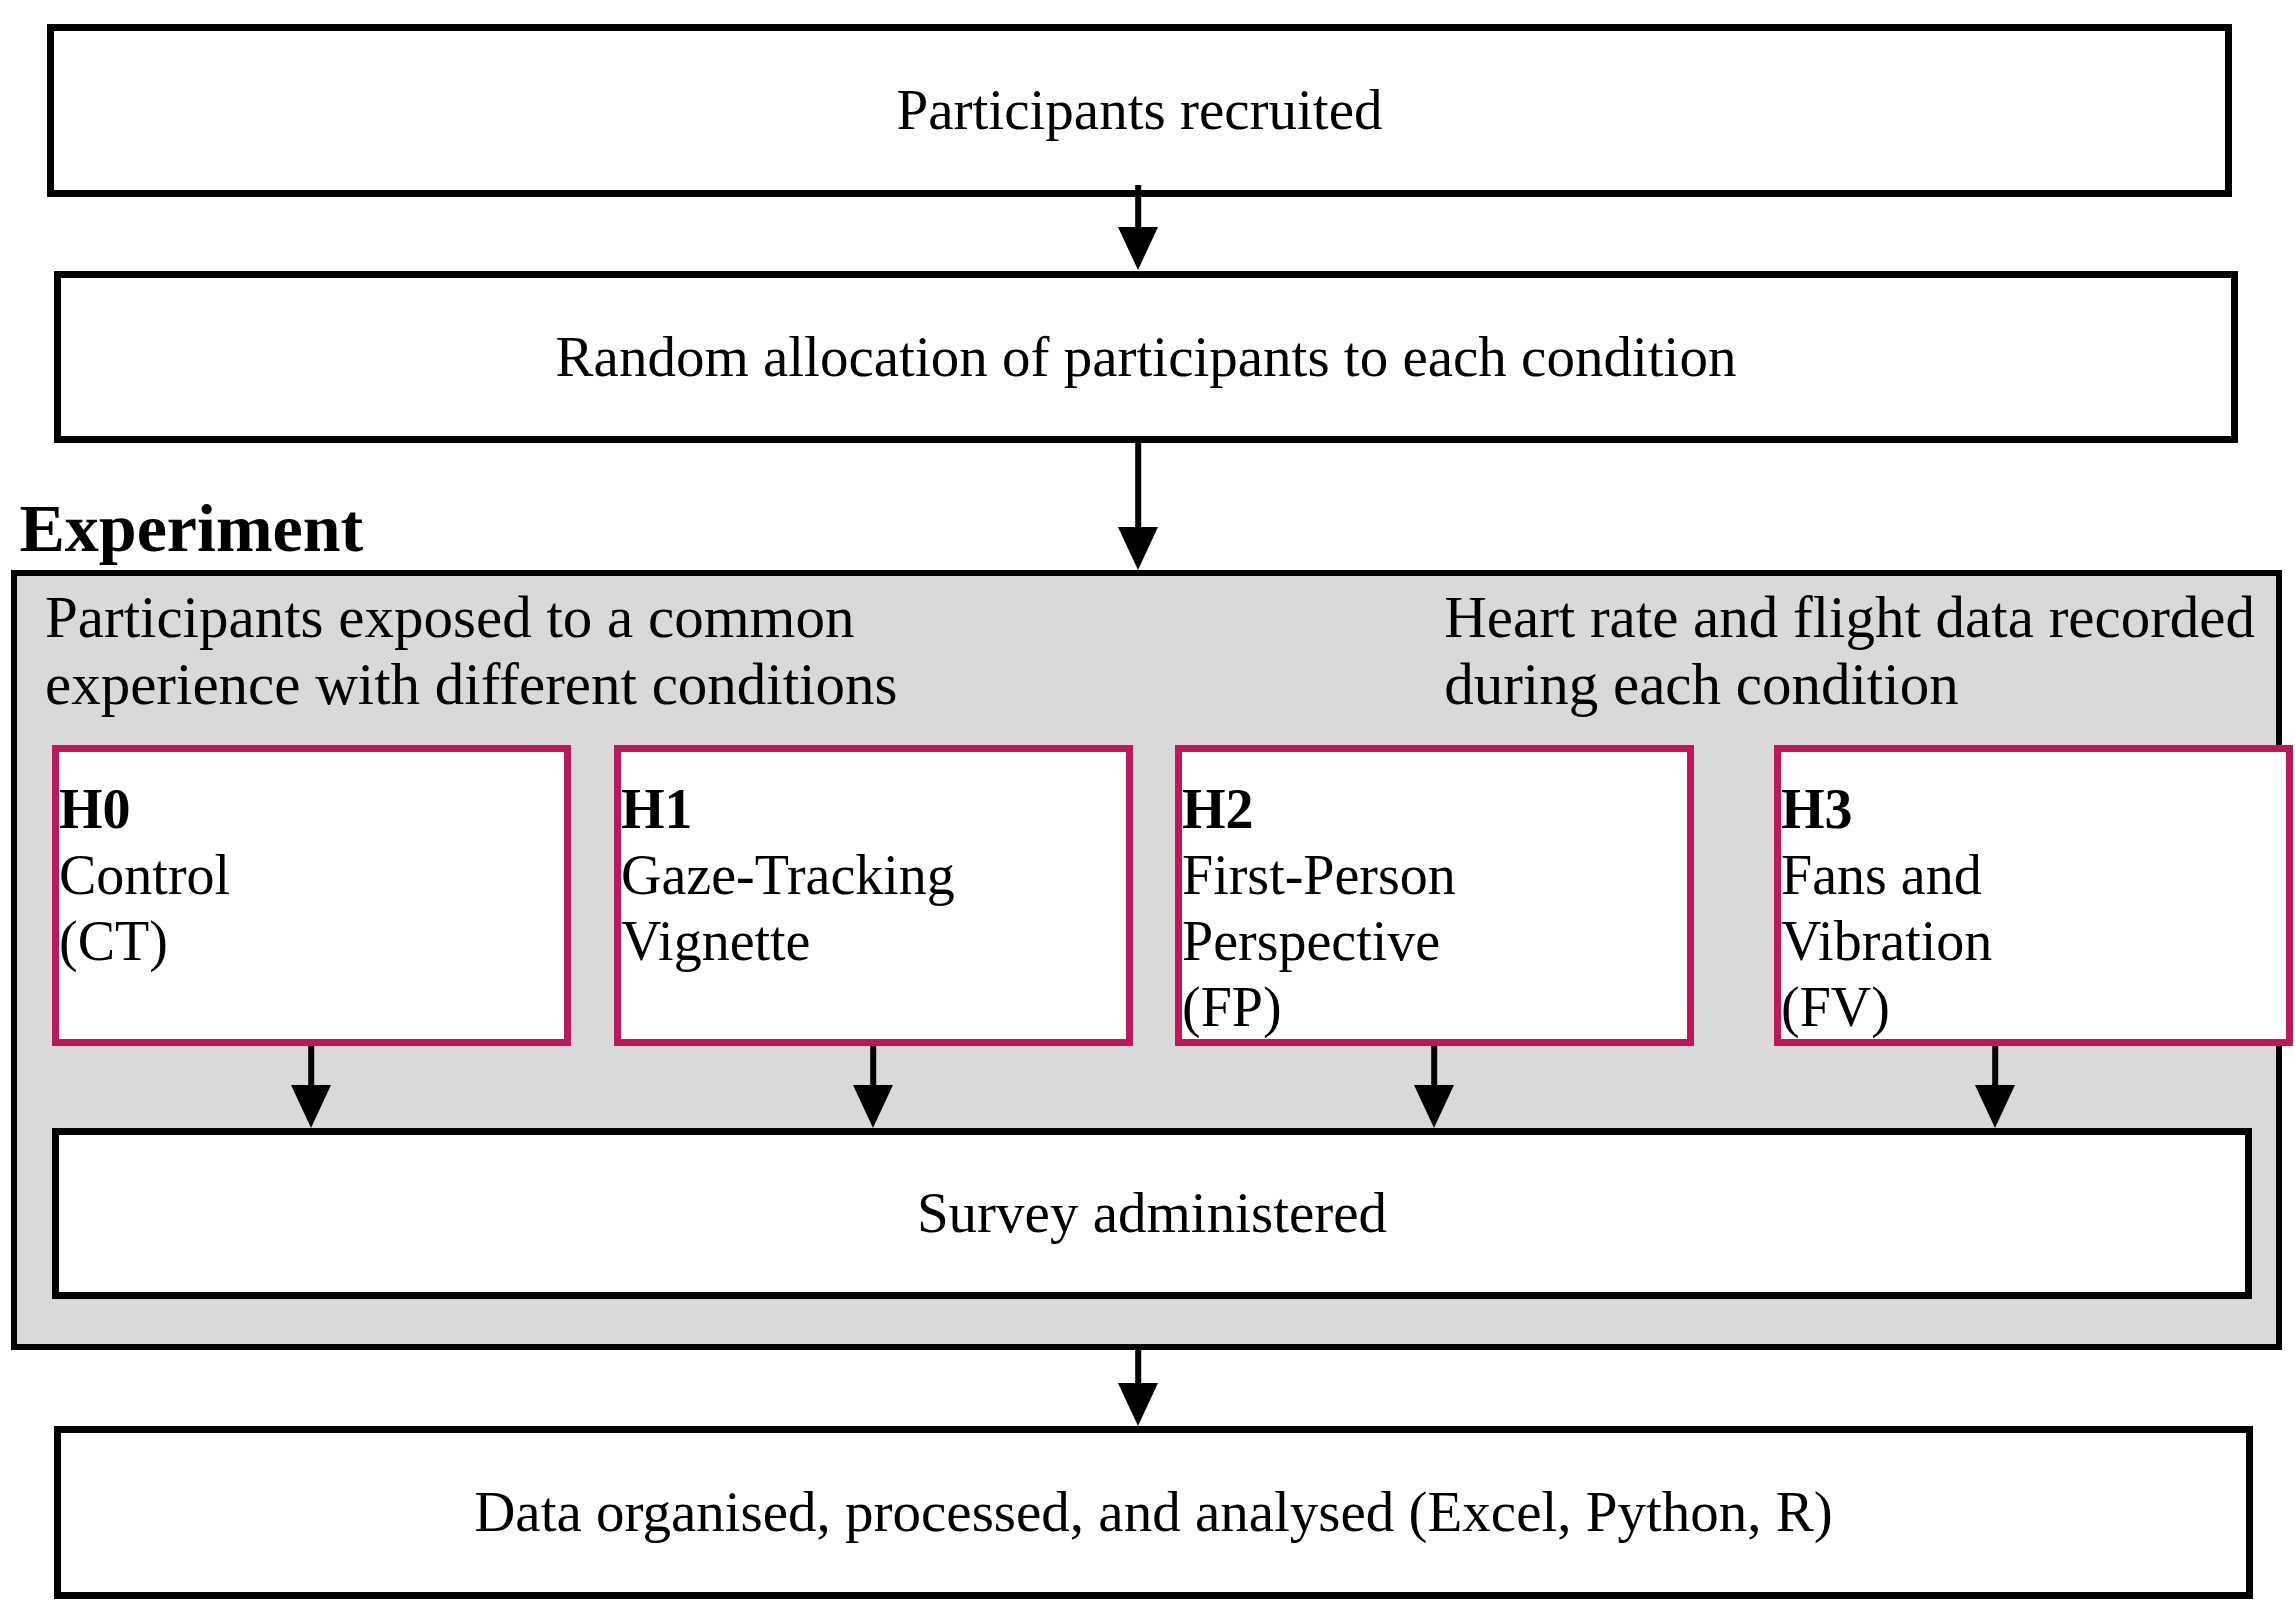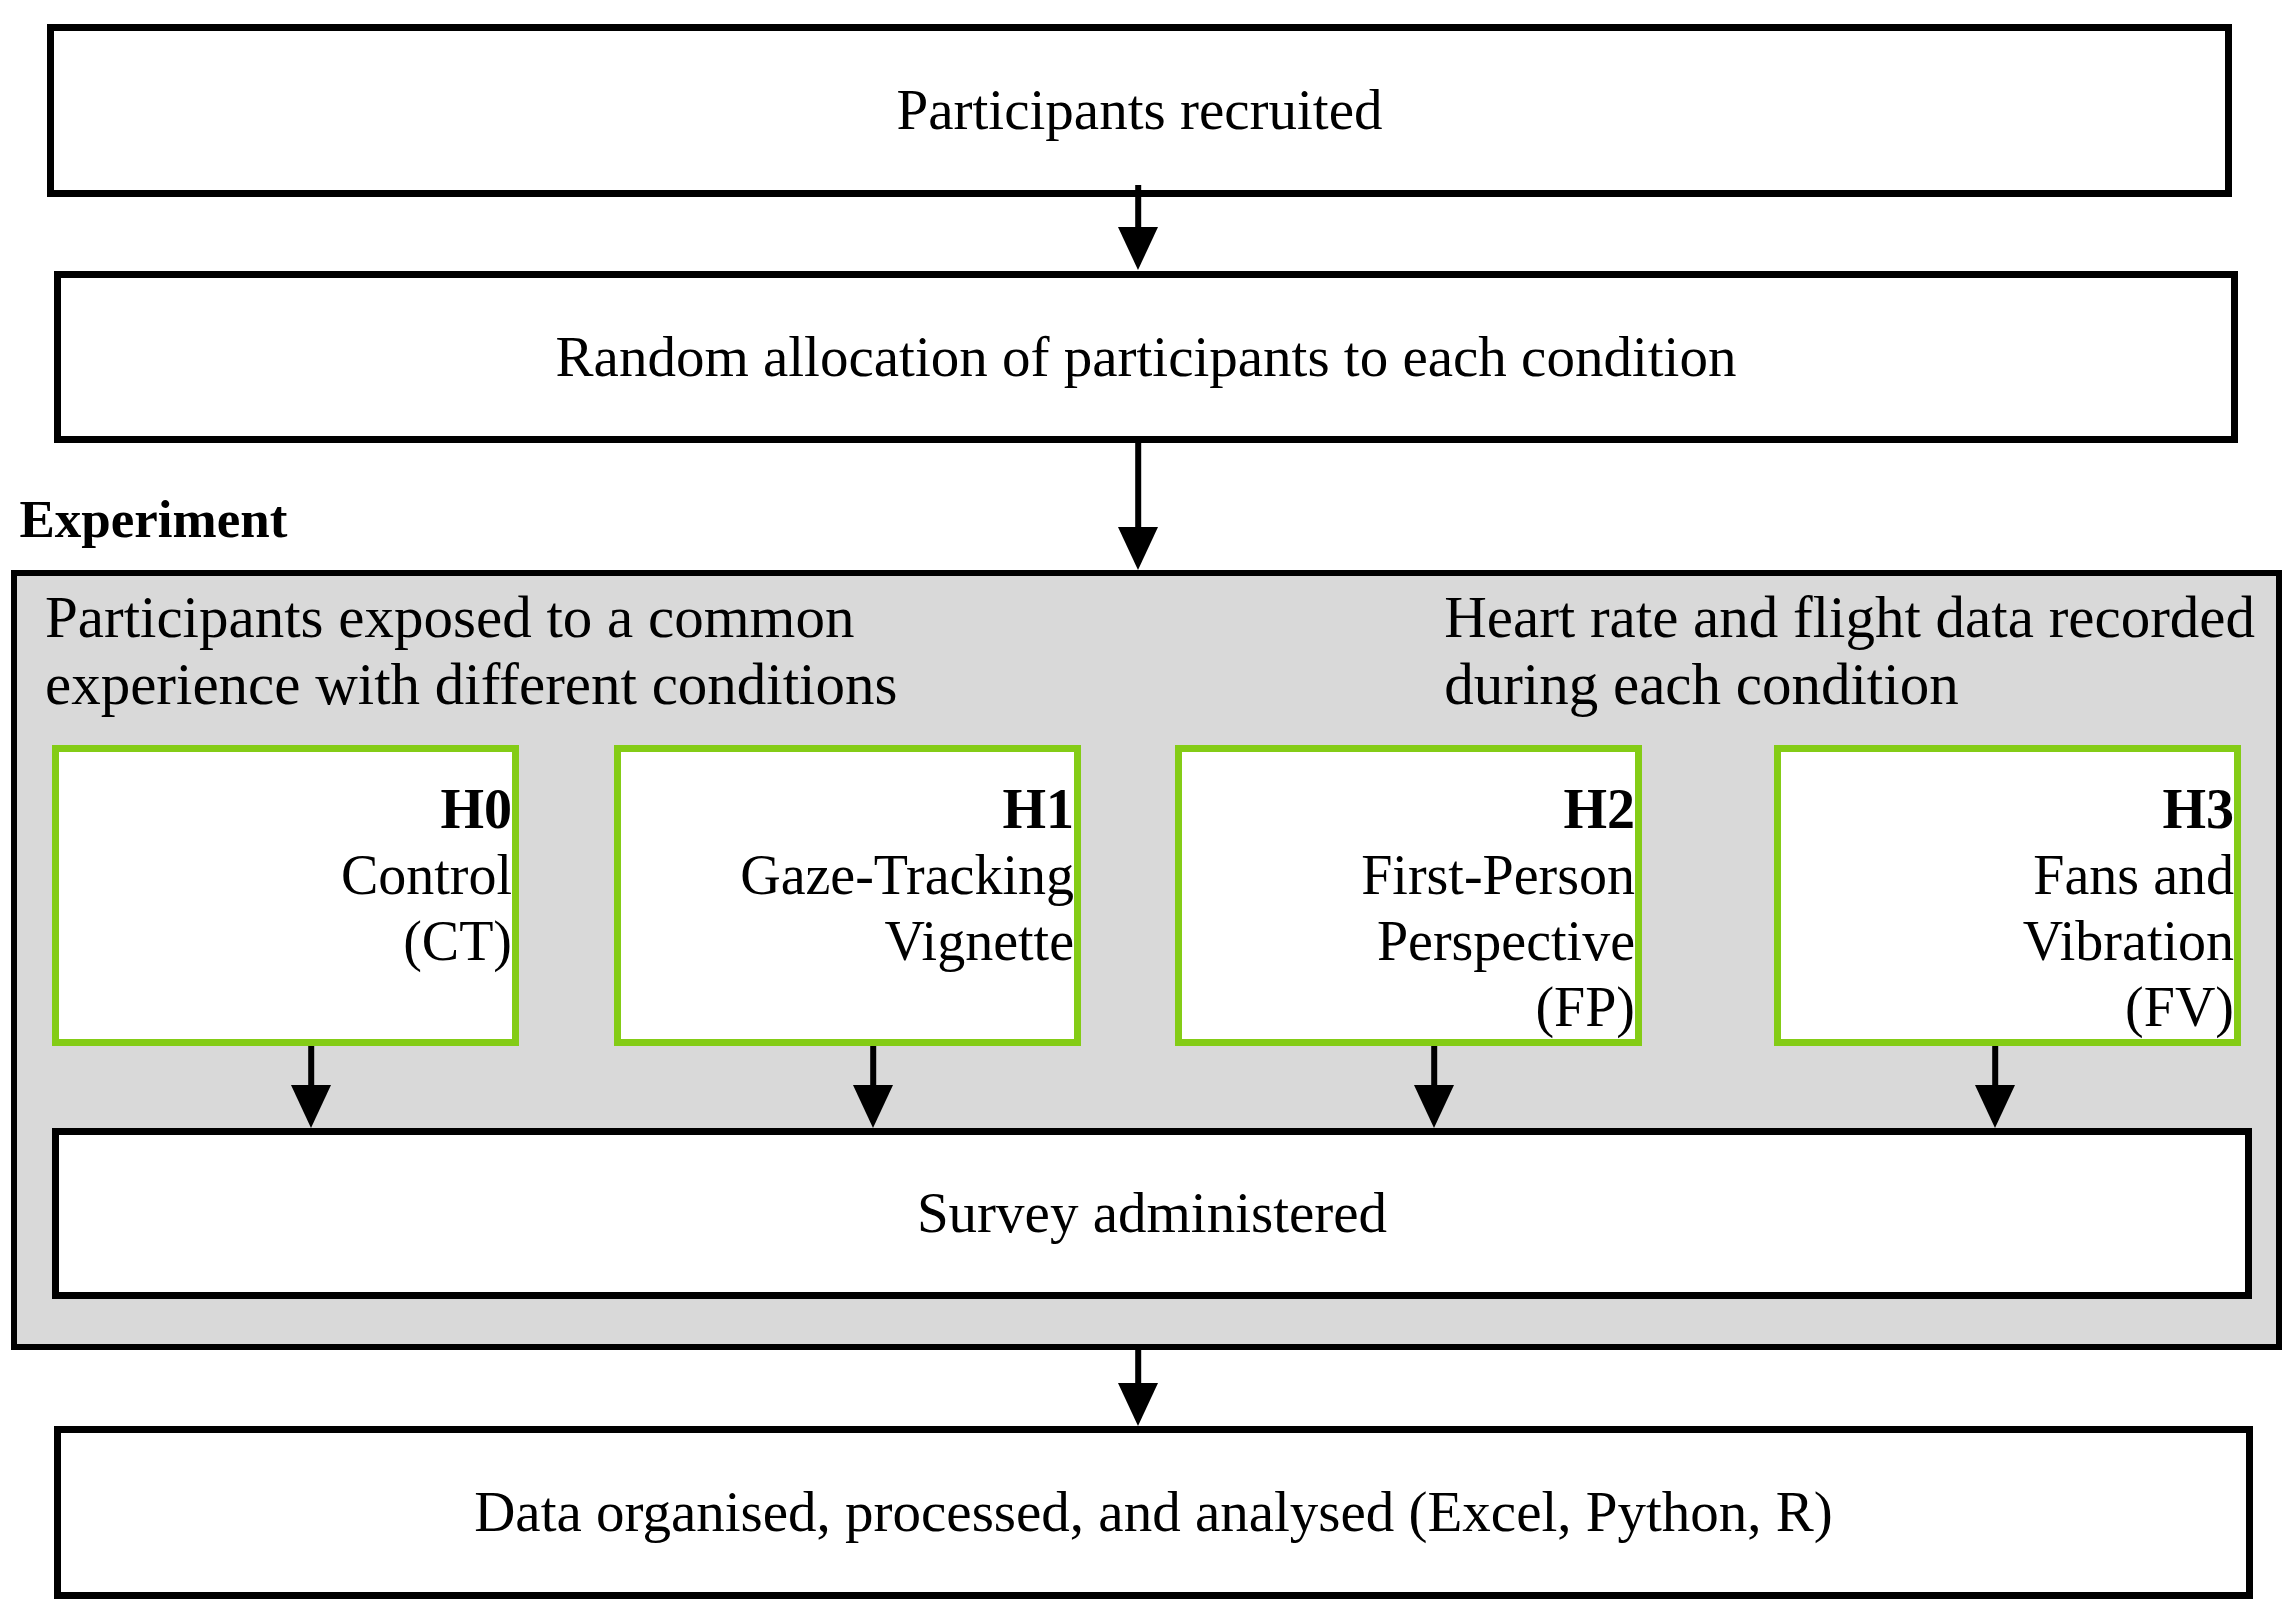--- a/index.html
+++ b/index.html
@@ -26,40 +26,40 @@
     position: absolute;
     left: 10.5px; top: 570px;
     width: 2271px; height: 780px;
     background: #d9d9d9;
     border: 6.3px solid #000000;
     box-sizing: border-box;
   }
   .exp-label {
     position: absolute;
     left: 19.5px; top: 488px;
-    font-size: 53px;
+    font-size: 68px;
     font-weight: bold;
     line-height: 1.2;
   }
   .note {
     position: absolute;
     font-size: 59px;
     line-height: 67px;
     white-space: nowrap;
   }
   .note-left { left: 45px; top: 584px; text-align: left; }
   .note-right { right: 40px; top: 584px; text-align: left; }
   .cond {
     position: absolute;
     top: 745px;
-    width: 467px; height: 301px;
+    width: 519px; height: 301px;
     background: #ffffff;
-    border: 7px solid #84cc16;
+    border: 7px solid #be185d;
     box-sizing: border-box;
-    text-align: right;
+    text-align: left;
     font-size: 56px;
     line-height: 66px;
     padding-top: 24px;
   }
   .cond .cid { font-weight: bold; }
   .arrow { position: absolute; width: 40px; }
   .arrow .stem {
     position: absolute;
     left: 50%; top: 0;
     transform: translateX(-50%);

